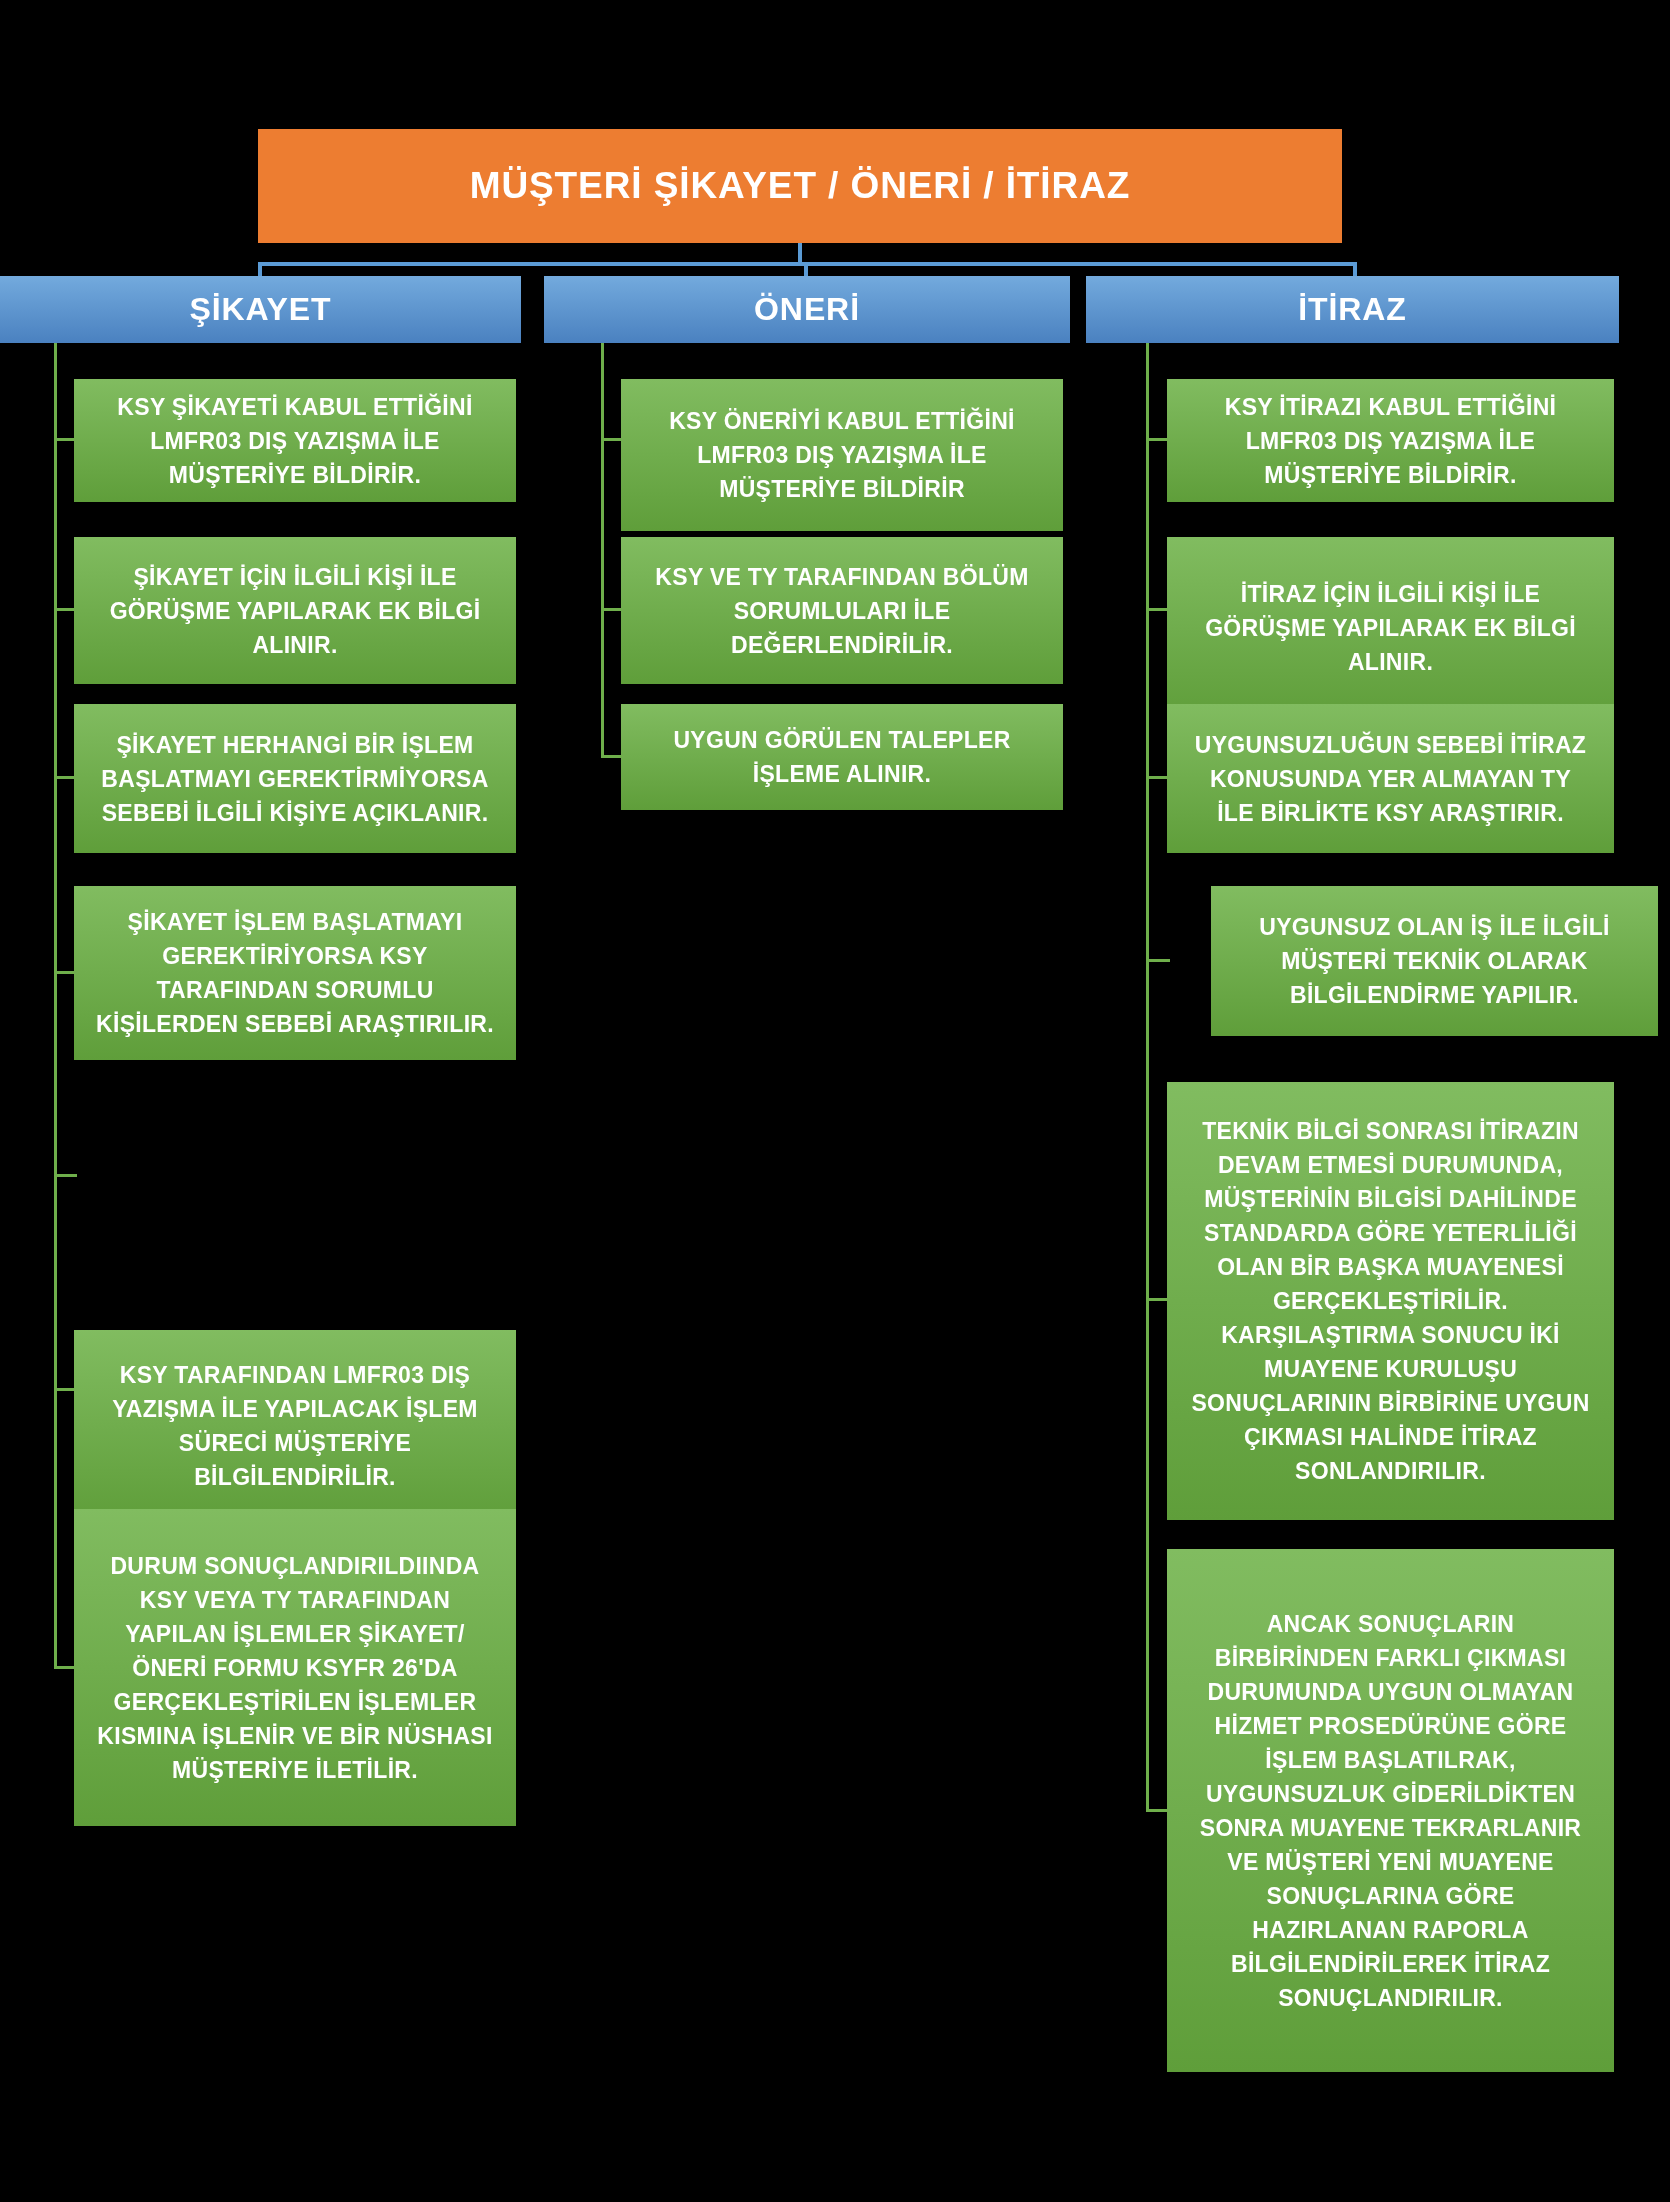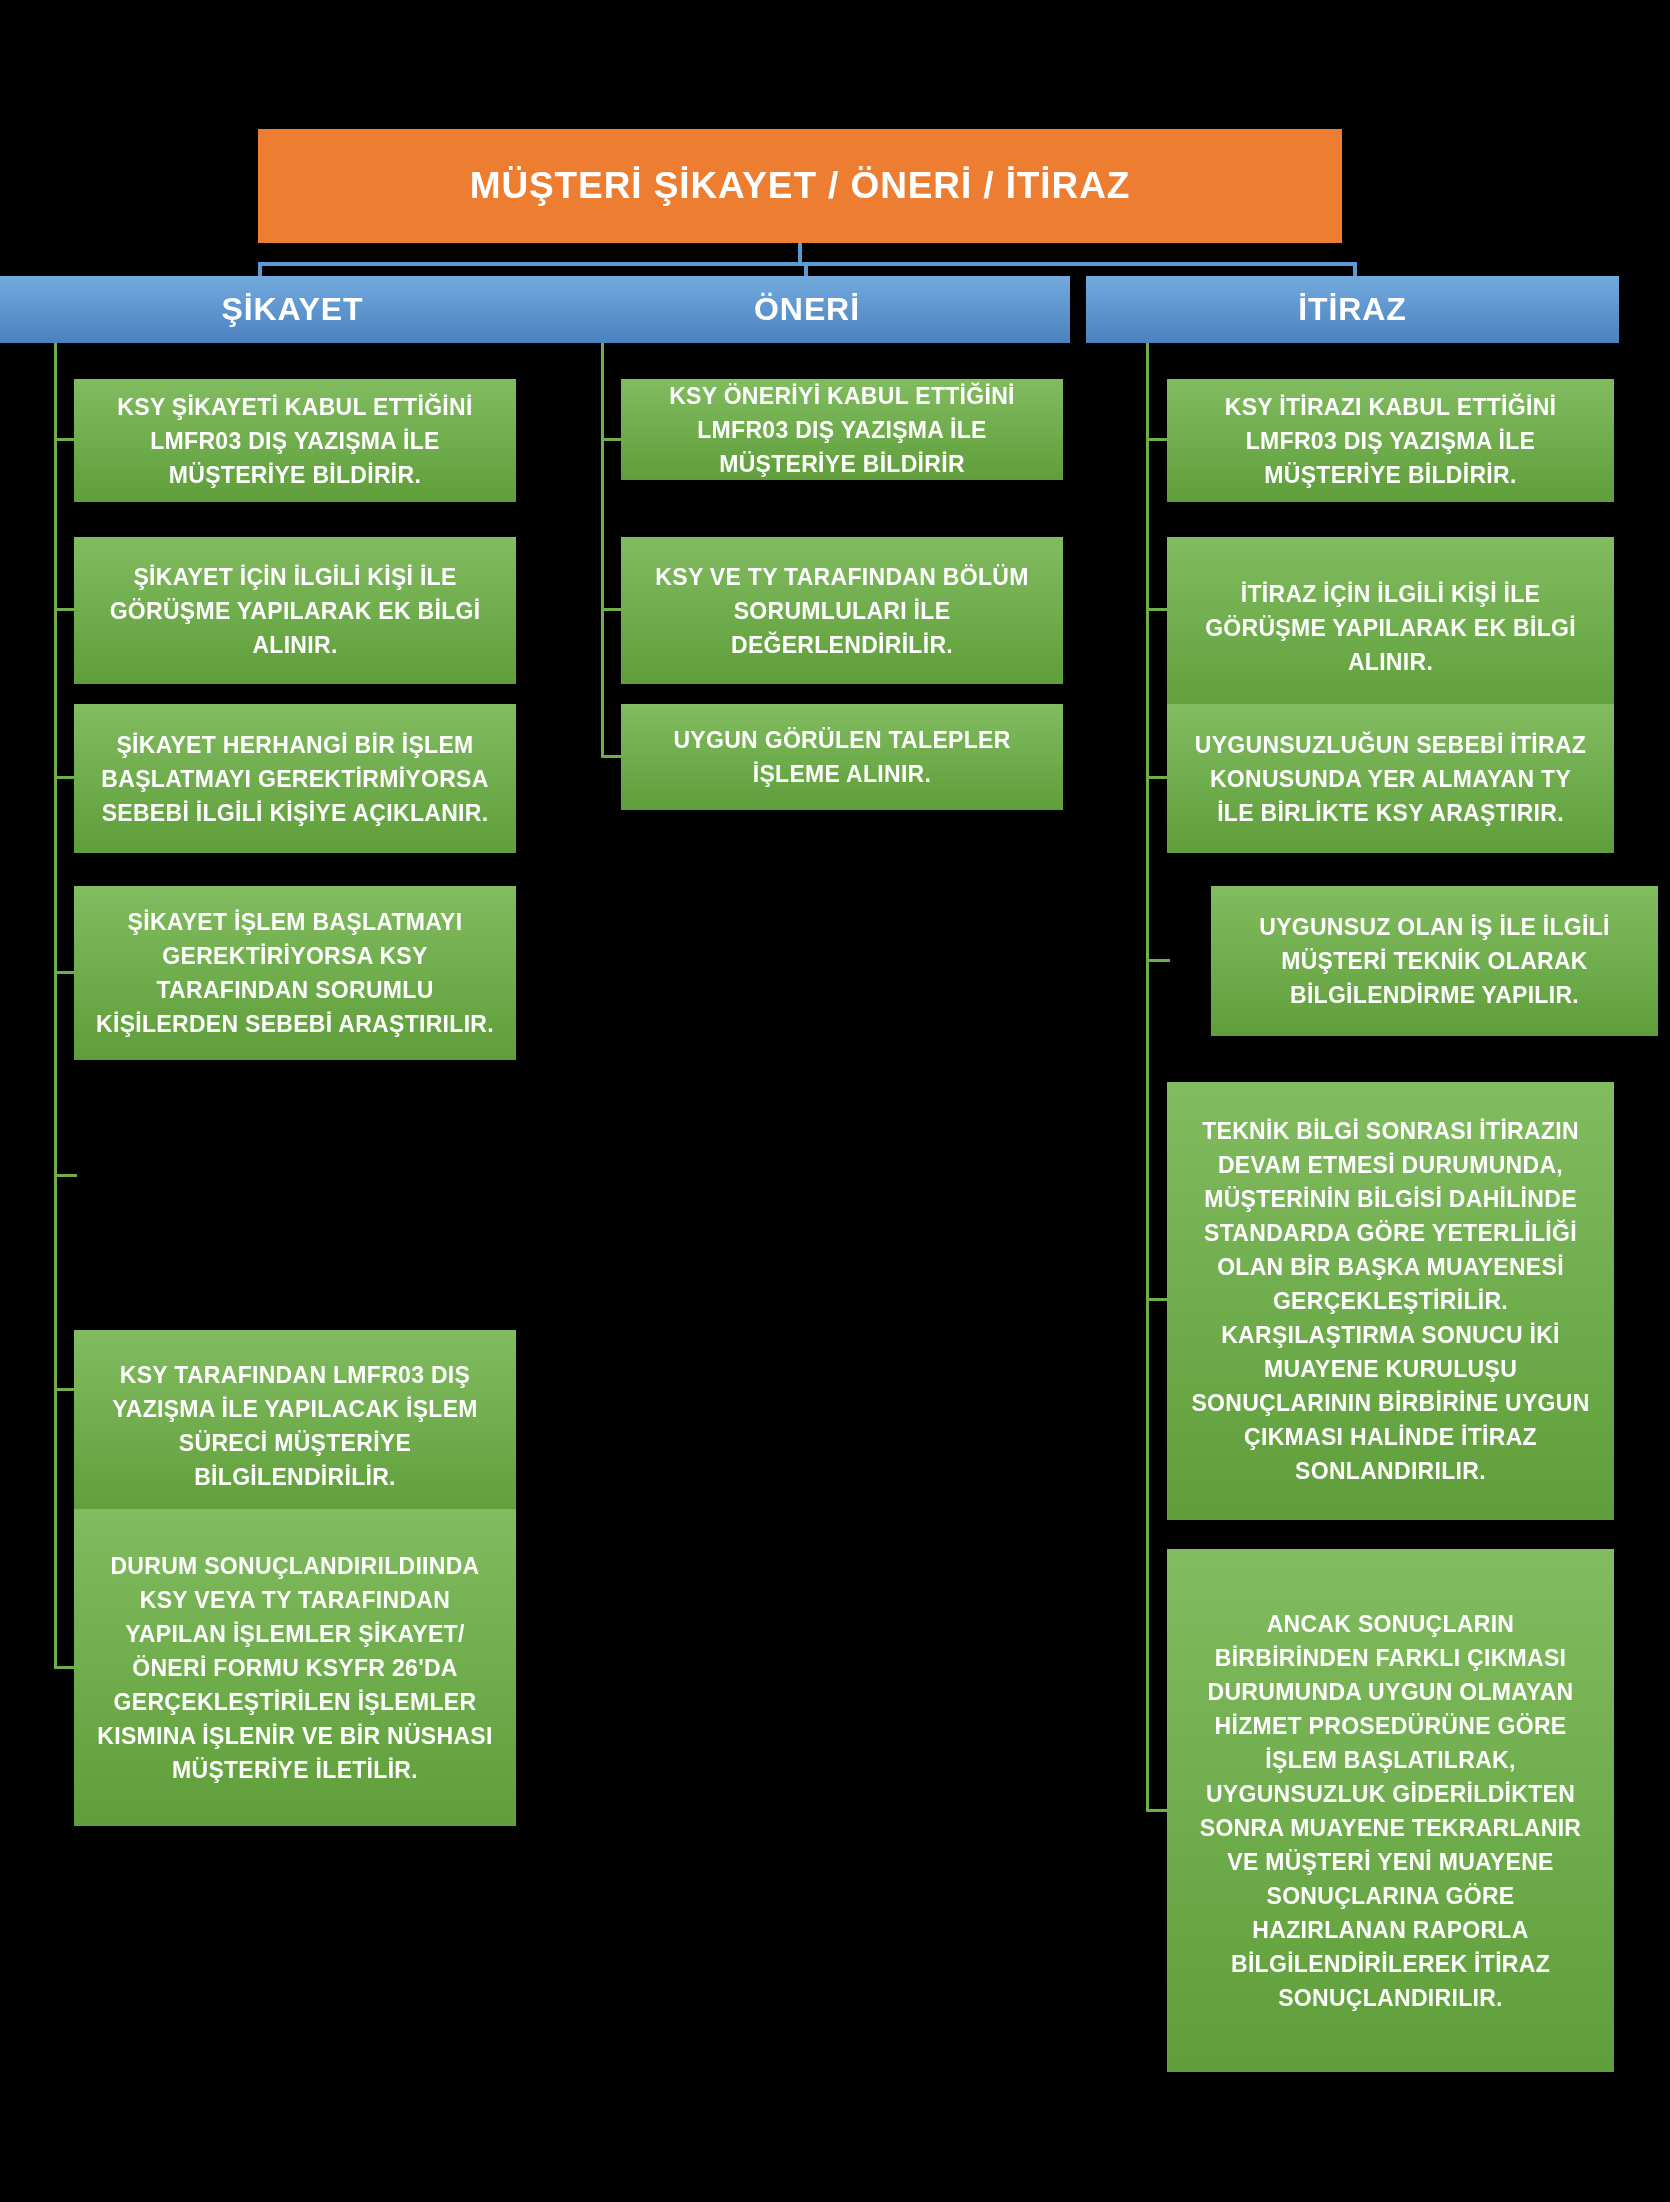--- a/index.html
+++ b/index.html
@@ -59,21 +59,21 @@
 <div class="canvas">
 
   <div class="title-node" style="left:258px;top:129px;width:1084px;height:114px;">MÜŞTERİ ŞİKAYET / ÖNERİ / İTİRAZ</div>
 
   <div class="line blue" style="left:798px;top:243px;width:4.3px;height:19px;"></div>
   <div class="line blue" style="left:258px;top:262px;width:1099px;height:4.3px;"></div>
   <div class="line blue" style="left:258px;top:262px;width:4.3px;height:15.5px;"></div>
   <div class="line blue" style="left:804px;top:262px;width:4.3px;height:15.5px;"></div>
   <div class="line blue" style="left:1353px;top:262px;width:4.3px;height:15.5px;"></div>
 
-  <div class="col-header" style="left:0px;top:276px;width:521px;padding-left:32px;">ŞİKAYET</div>
+  <div class="col-header" style="left:0px;top:276px;width:521px;">ŞİKAYET</div>
   <div class="col-header" style="left:544px;top:276px;width:526px;">ÖNERİ</div>
   <div class="col-header" style="left:1086px;top:276px;width:533px;">İTİRAZ</div>
 
   <div class="line green" style="left:54px;top:343px;width:3.4px;height:1324px;"></div>
   <div class="line green" style="left:601px;top:343px;width:3.4px;height:414px;"></div>
   <div class="line green" style="left:1146px;top:343px;width:3.4px;height:1467px;"></div>
 
   <div class="line green" style="left:54px;top:438px;width:23px;height:3.4px;"></div>
   <div class="line green" style="left:54px;top:608px;width:23px;height:3.4px;"></div>
   <div class="line green" style="left:54px;top:776px;width:23px;height:3.4px;"></div>
@@ -104,21 +104,21 @@
 YAPILAN İŞLEMLER ŞİKAYET/
 ÖNERİ FORMU KSYFR 26'DA
 GERÇEKLEŞTİRİLEN İŞLEMLER
 KISMINA İŞLENİR VE BİR NÜSHASI
 MÜŞTERİYE İLETİLİR.</div>
 
   <div class="line green" style="left:601px;top:438px;width:24px;height:3.4px;"></div>
   <div class="line green" style="left:601px;top:608px;width:24px;height:3.4px;"></div>
   <div class="line green" style="left:601px;top:755px;width:24px;height:3.4px;"></div>
 
-  <div class="node" style="left:621px;top:379px;width:442px;height:101px;">KSY ÖNERİYİ KABUL ETTİĞİNİ
+  <div class="node" style="left:621px;top:379px;width:442px;height:152px;">KSY ÖNERİYİ KABUL ETTİĞİNİ
 LMFR03 DIŞ YAZIŞMA İLE
 MÜŞTERİYE BİLDİRİR</div>
   <div class="node" style="left:621px;top:537px;width:442px;height:147px;">KSY VE TY TARAFINDAN BÖLÜM
 SORUMLULARI İLE
 DEĞERLENDİRİLİR.</div>
   <div class="node" style="left:621px;top:704px;width:442px;height:106px;">UYGUN GÖRÜLEN TALEPLER
 İŞLEME ALINIR.</div>
 
   <div class="line green" style="left:1146px;top:438px;width:24px;height:3.4px;"></div>
   <div class="line green" style="left:1146px;top:608px;width:24px;height:3.4px;"></div>

